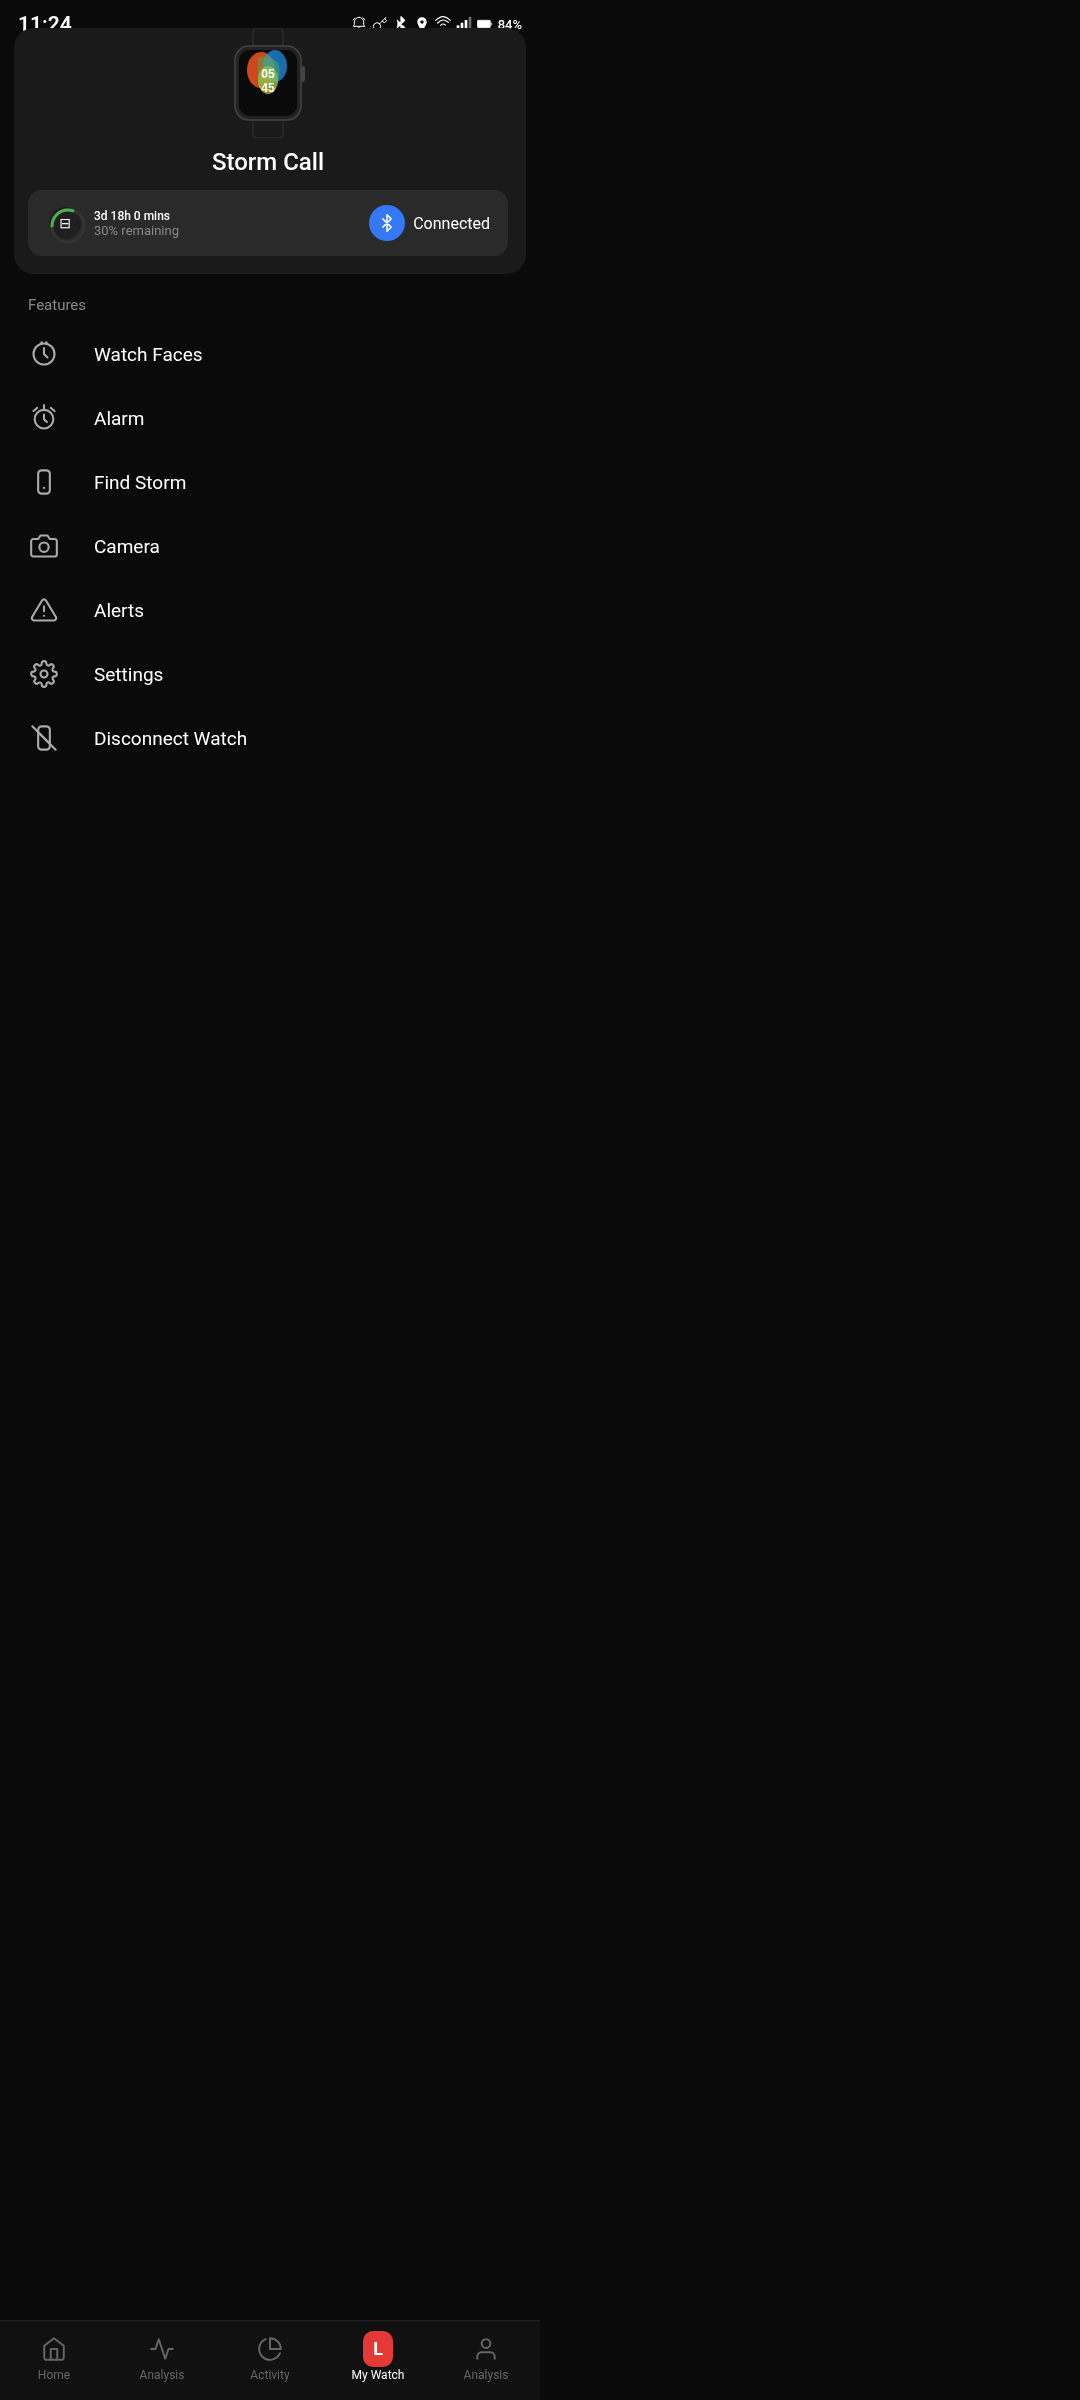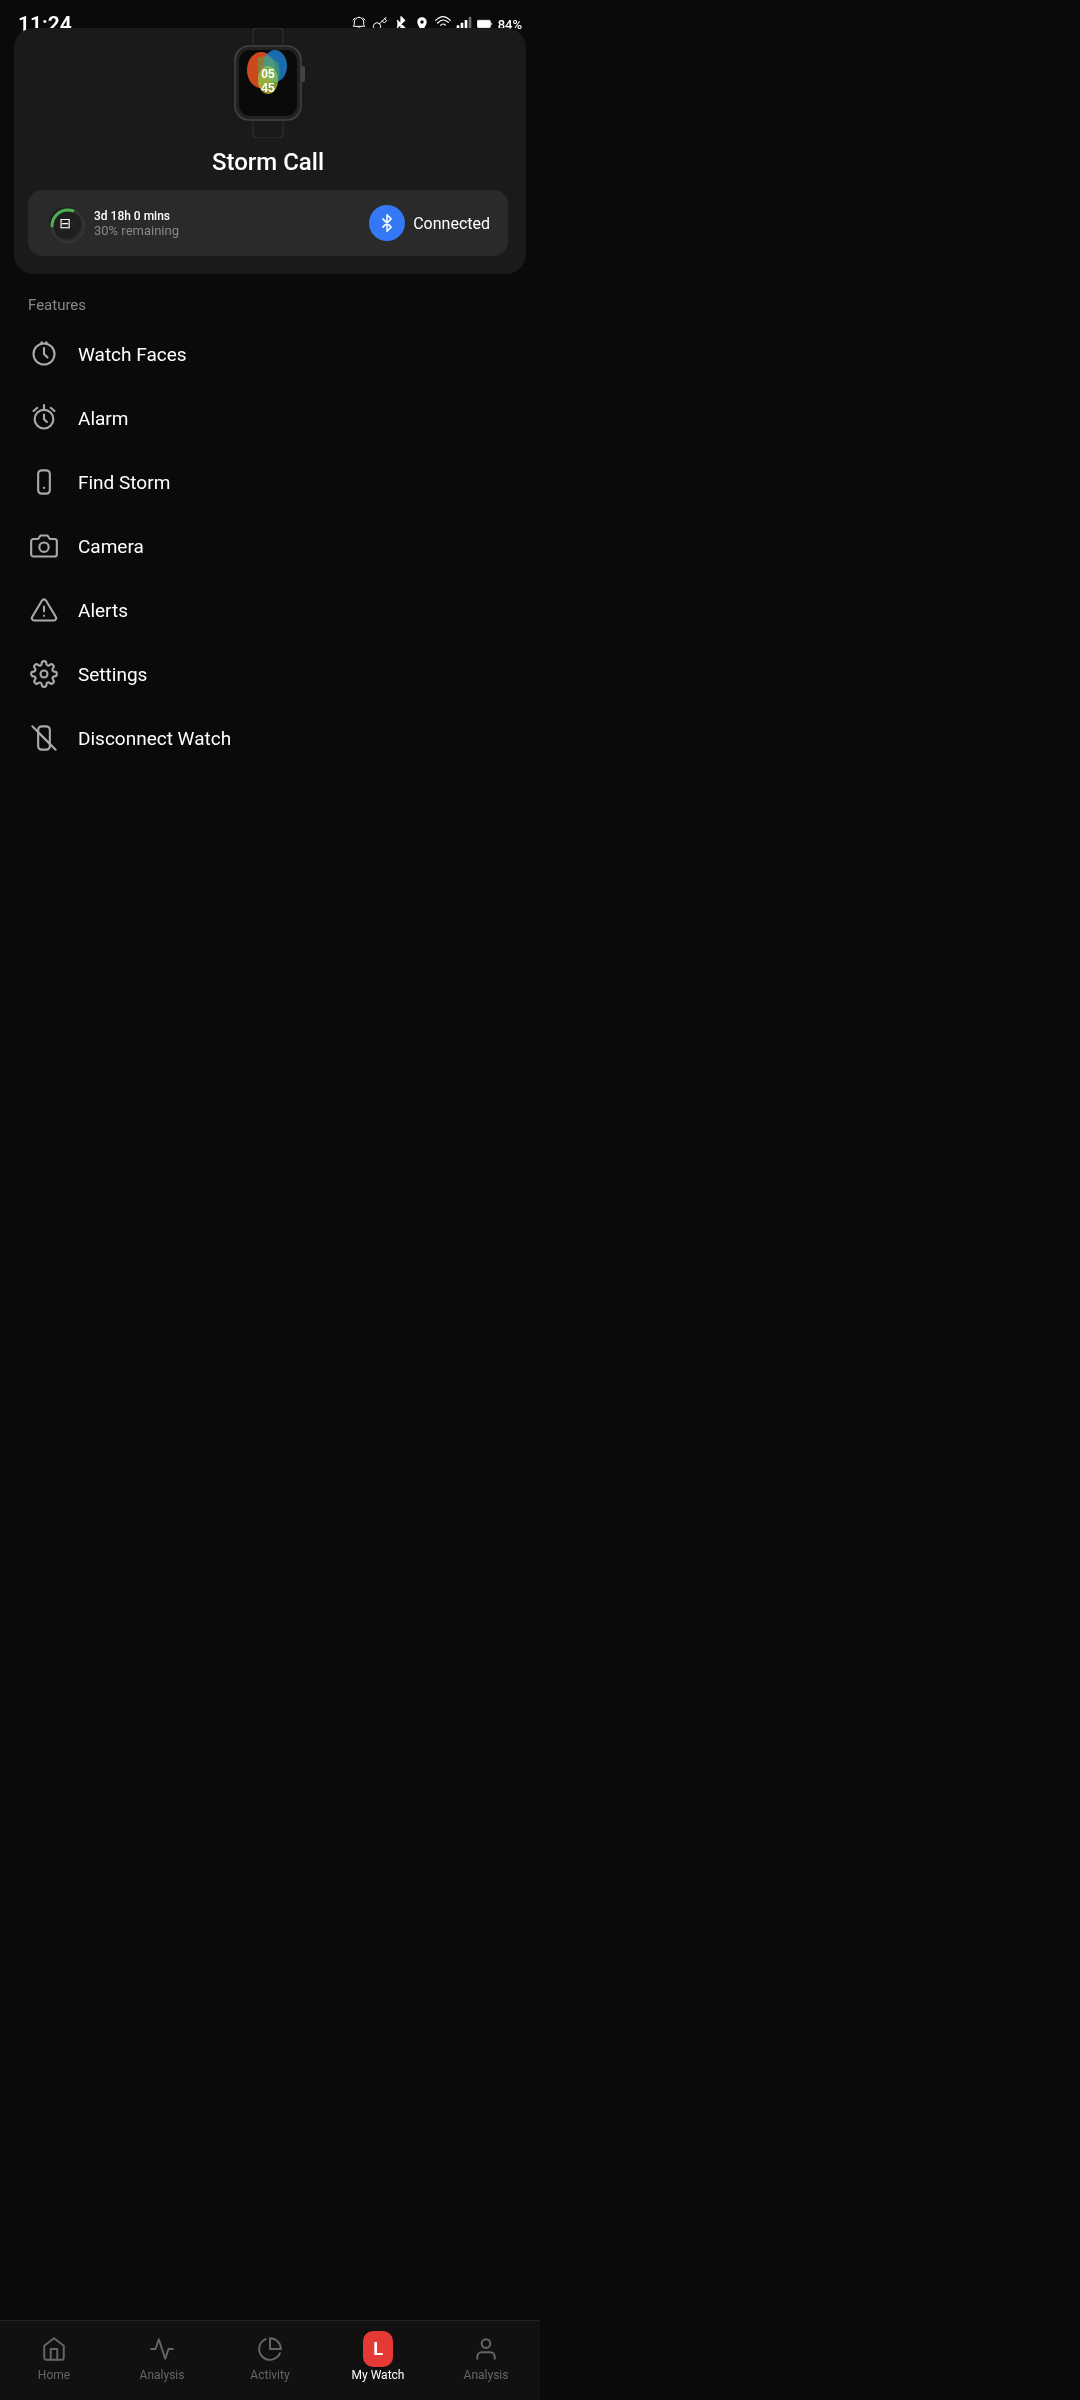--- a/index.html
+++ b/index.html
@@ -163,21 +163,21 @@
 
     .features-label {
       font-size: 15px;
       color: #888888;
       margin-bottom: 8px;
     }
 
     .menu-item {
       display: flex;
       align-items: center;
-      gap: 18px;
+      gap: 34px;
       padding: 16px 0;
       border-bottom: none;
       cursor: pointer;
     }
 
     .menu-icon {
       width: 32px;
       height: 32px;
       display: flex;
       align-items: center;

